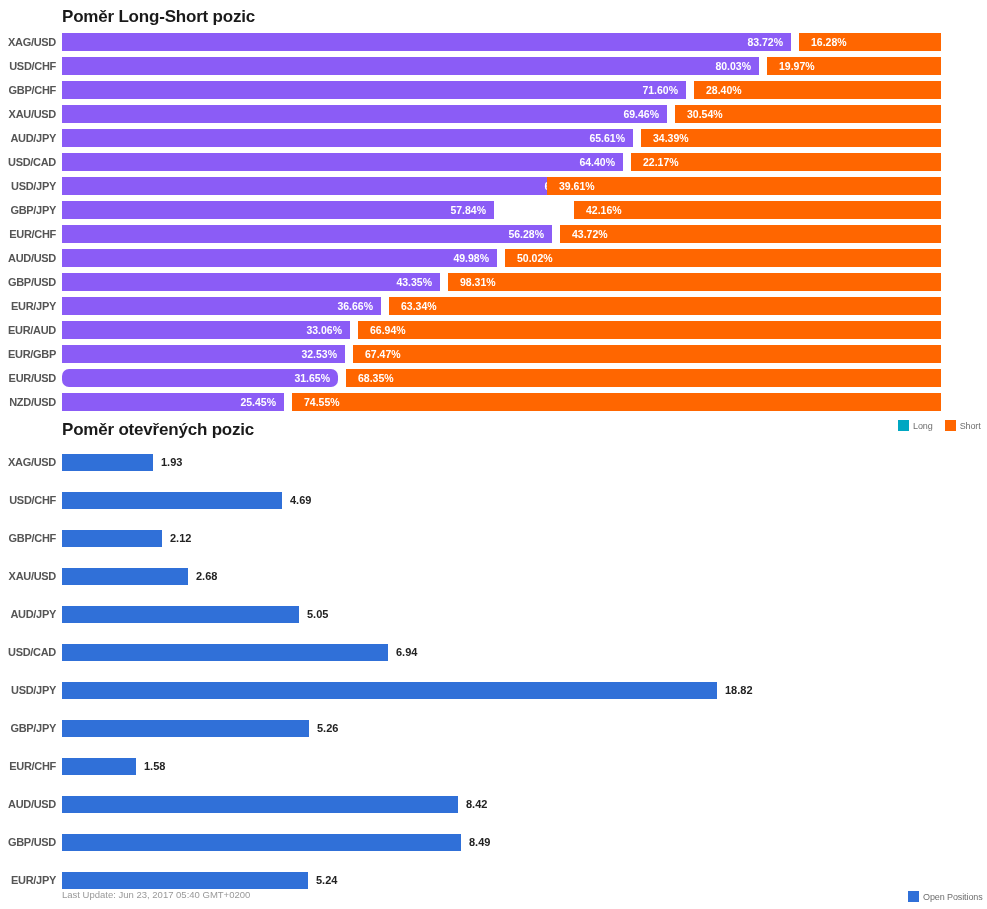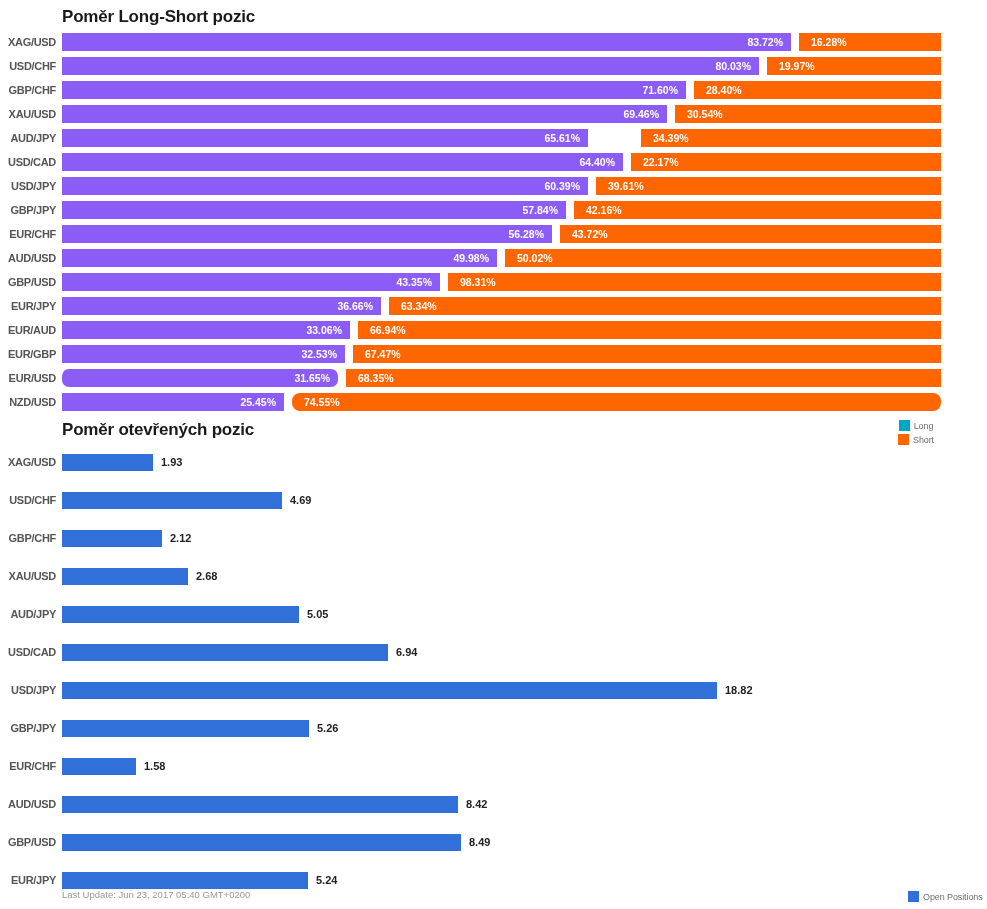--- a/index.html
+++ b/index.html
@@ -114,23 +114,22 @@
     font-weight: bold;
     color: #222222;
     white-space: nowrap;
   }
 
   
   .legend {
     position: absolute;
     display: flex;
     align-items: center;
-    gap: 3px;
-    white-space: nowrap;
-    flex-direction: column;
+    gap: 12px;
+    white-space: nowrap;
   }
   .legend-item { display: flex; align-items: center; gap: 4px; }
   .legend-swatch { width: 11px; height: 11px; display: inline-block; }
   .legend-text {
     font-size: 9px;
     color: #6f6f6f;
     letter-spacing: -0.1px;
   }
 
   
@@ -191,21 +190,21 @@
               <span class="seg-val">69.46%</span>
             </div>
             <div class="seg seg-short" style="width: 266px;">
               <span class="seg-val">30.54%</span>
             </div>
           </div>
         </div>
         <div class="ls-row">
           <div class="ls-label">AUD/JPY</div>
           <div class="ls-track">
-            <div class="seg seg-long" style="width: 526px;">
+            <div class="seg seg-long" style="width: 571px;">
               <span class="seg-val">65.61%</span>
             </div>
             <div class="seg seg-short" style="width: 300px;">
               <span class="seg-val">34.39%</span>
             </div>
           </div>
         </div>
         <div class="ls-row">
           <div class="ls-label">USD/CAD</div>
           <div class="ls-track">
@@ -216,29 +215,29 @@
               <span class="seg-val">22.17%</span>
             </div>
           </div>
         </div>
         <div class="ls-row">
           <div class="ls-label">USD/JPY</div>
           <div class="ls-track">
             <div class="seg seg-long" style="width: 526px;">
               <span class="seg-val">60.39%</span>
             </div>
-            <div class="seg seg-short" style="width: 345px;">
+            <div class="seg seg-short" style="width: 394px;">
               <span class="seg-val">39.61%</span>
             </div>
           </div>
         </div>
         <div class="ls-row">
           <div class="ls-label">GBP/JPY</div>
           <div class="ls-track">
-            <div class="seg seg-long" style="width: 504px;">
+            <div class="seg seg-long" style="width: 432px;">
               <span class="seg-val">57.84%</span>
             </div>
             <div class="seg seg-short" style="width: 367px;">
               <span class="seg-val">42.16%</span>
             </div>
           </div>
         </div>
         <div class="ls-row">
           <div class="ls-label">EUR/CHF</div>
           <div class="ls-track">
@@ -315,21 +314,21 @@
               <span class="seg-val">68.35%</span>
             </div>
           </div>
         </div>
         <div class="ls-row">
           <div class="ls-label">NZD/USD</div>
           <div class="ls-track">
             <div class="seg seg-long" style="width: 222px;">
               <span class="seg-val">25.45%</span>
             </div>
-            <div class="seg seg-short" style="width: 649px; border-radius: 8px;">
+            <div class="seg seg-short" style="width: 649px;">
               <span class="seg-val">74.55%</span>
             </div>
           </div>
         </div>
       </div>
 
     <div class="legend" style="left:898px; top:420px;">
       <div class="legend-item">
         <span class="legend-swatch" style="background:#00a7c2"></span>
         <span class="legend-text">Long</span>

